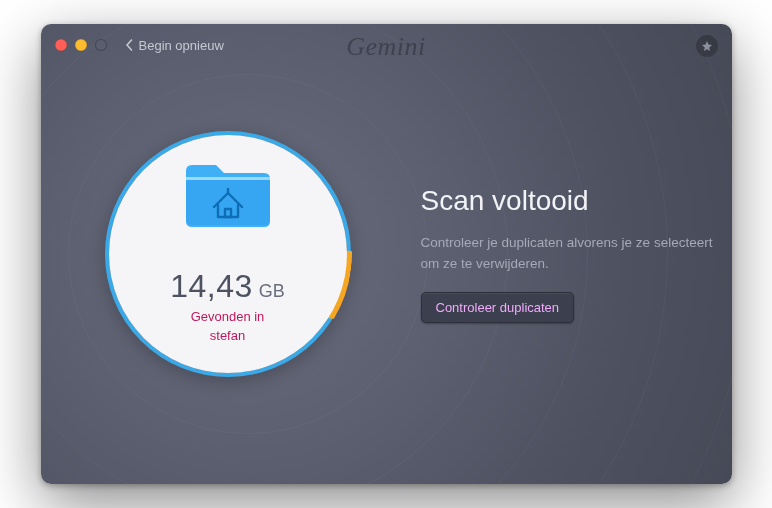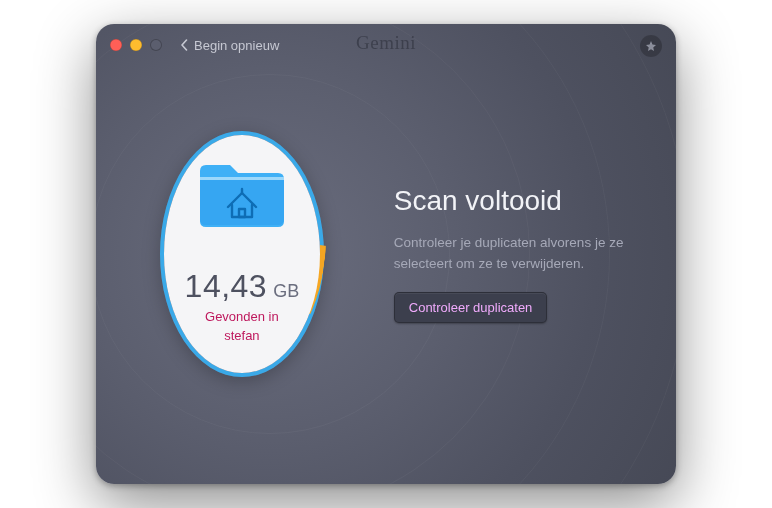--- a/index.html
+++ b/index.html
@@ -3,22 +3,22 @@
 <meta charset="utf-8">
 <style>
   * { margin: 0; padding: 0; box-sizing: border-box; }
   body {
     width: 772px; height: 508px;
     font-family: -apple-system, BlinkMacSystemFont, "Helvetica Neue", sans-serif;
     background: transparent;
     display: flex; align-items: center; justify-content: center;
   }
   .window {
-    width: 580px; height: 460px;
-    border-radius: 18px;
+    width: 691px; height: 460px;
+    border-radius: 10px;
     background: radial-gradient(circle at 30% 50%, #6a6d7e 0%, #5b5e6e 40%, #4e5160 70%, #464956 100%);
     position: relative;
     overflow: hidden;
     box-shadow: 0 20px 60px rgba(0,0,0,.45), 0 2px 6px rgba(0,0,0,.3);
   }
   .rings {
     position: absolute; inset: 0; pointer-events: none;
   }
   .rings div {
     position: absolute;
@@ -41,23 +41,24 @@
   .back {
     display: flex; align-items: center; gap: 6px;
     margin-left: 18px;
     color: #c6c8d2; font-size: 13px;
     cursor: pointer;
   }
   .back svg { width: 8px; height: 12px; }
   .brand {
     position: absolute; left: 50%; top: 8px; transform: translateX(-50%);
     font-family: "Brush Script MT", cursive;
-    font-size: 19px; font-weight: 500;
+    font-size: 26px; font-weight: 500;
     color: rgba(15,17,25,.35);
     letter-spacing: .5px;
+    font-style: italic;
   }
   .star {
     position: absolute; right: 14px; top: 11px;
     width: 22px; height: 22px; border-radius: 50%;
     background: rgba(0,0,0,.22);
     display: flex; align-items: center; justify-content: center;
     cursor: pointer;
   }
   .star svg { width: 12px; height: 12px; fill: #8b8e9b; }
 

